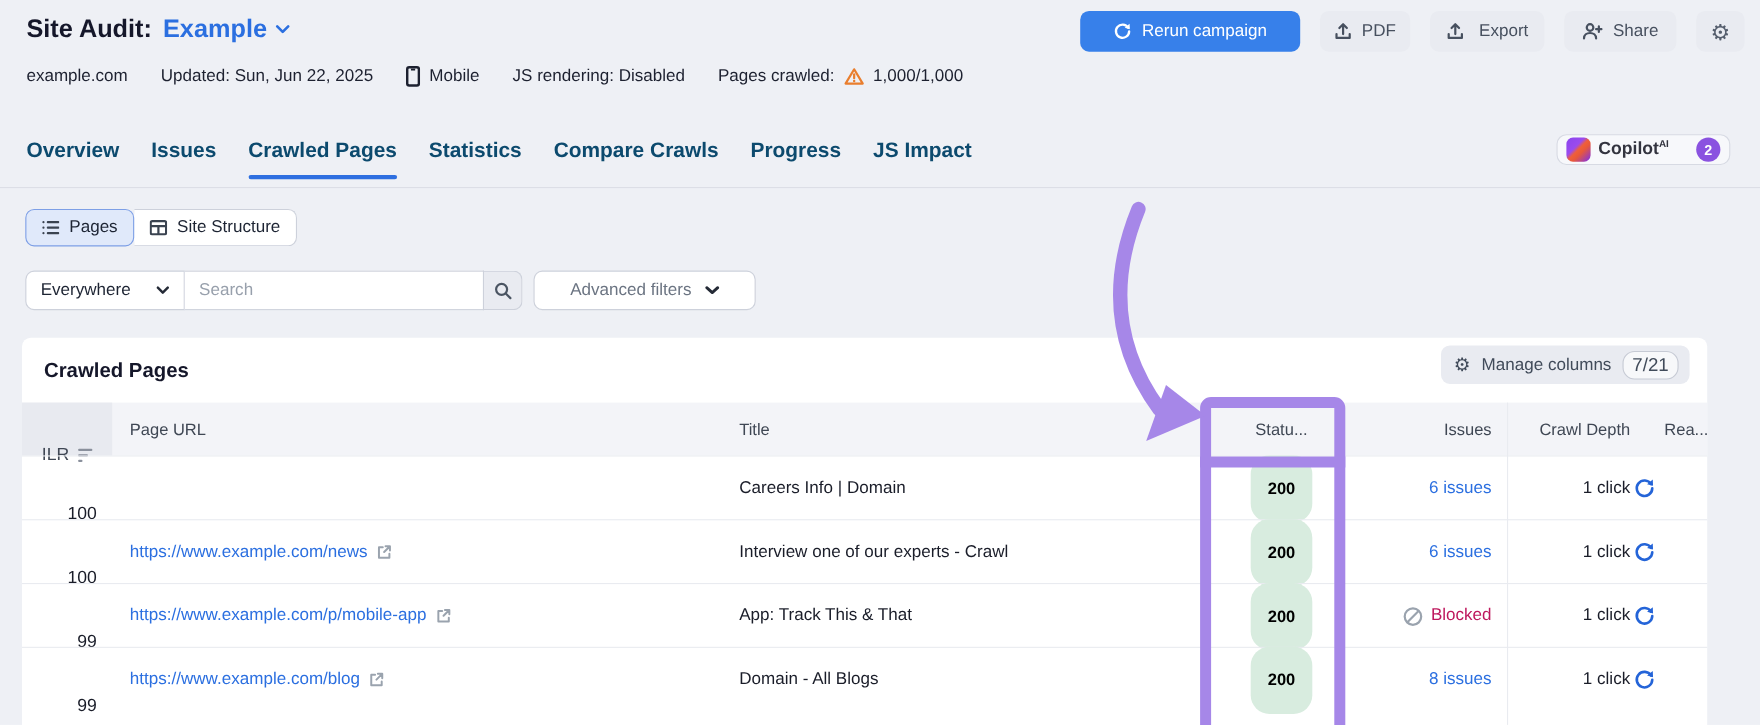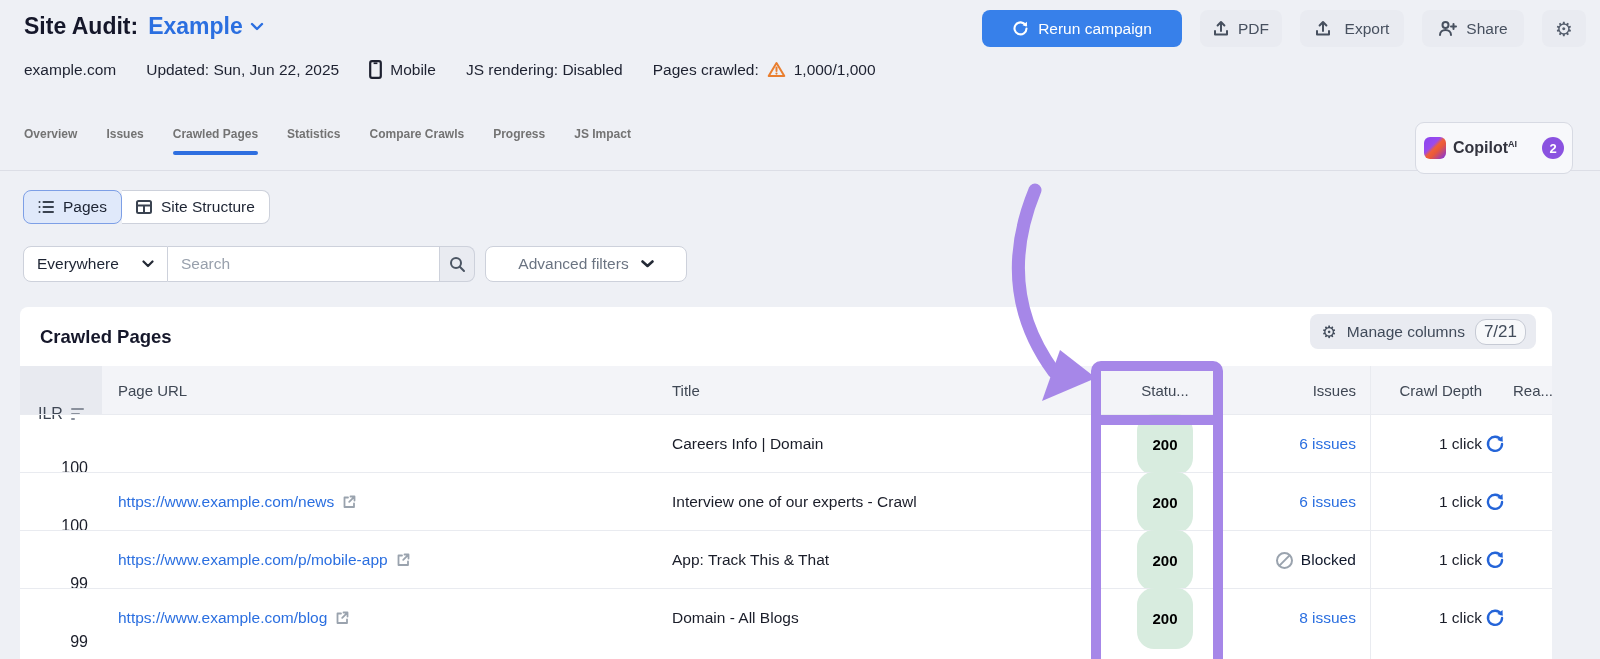--- a/index.html
+++ b/index.html
@@ -23,26 +23,26 @@
   .btn-pdf{ width:82px; } .btn-export{ width:104px;gap:14px; } .btn-share{ width:102px; }
   .btn-icononly { width:44px; padding:0; font-size:20px; color:#555e6d; }
 
   
   .meta-row { position:absolute; left:24px; top:60px; display:flex; align-items:center; gap:30px;
               font-size:15.5px; color:#1d2130; }
   .meta-item { display:flex; align-items:center; gap:8px; }
 
   
   .tabs { position:absolute; left:24px; top:127px; display:flex; gap:29px; list-style:none; }
-  .tab { font-size:12px; font-weight:600; color:#737373; padding-bottom:14px; position:relative; cursor:pointer; }
+  .tab { font-size:19px; font-weight:600; color:#0c4a6e; padding-bottom:14px; position:relative; cursor:pointer; }
   .tab.active::after { content:""; position:absolute; left:0; right:0; bottom:0; height:4px;
                        border-radius:2px; background:#2e6fe0; }
   .tabs-divider { position:absolute; left:0; top:170px; width:1600px; height:1px; background:#dcdee6; }
 
-  .copilot-btn { position:absolute; top:122px; right:27px; width:158px; height:52px;
+  .copilot-btn { position:absolute; top:122px; right:27px; width:158px; height:28px;
                  background:#f7f8fb; border:1px solid #d7dae3; border-radius:9px;
                  display:flex; align-items:center; gap:7px; padding:0 8px; cursor:pointer; }
   .copilot-logo { width:22px; height:22px; border-radius:6px;
                   background:linear-gradient(135deg,#8b45ee 0%,#9a4bee 38%,#ef5f3a 50%,#e8583a 62%,#7a2ff0 100%); }
   .copilot-label { font-size:16px; font-weight:600; color:#33343f; }
   .copilot-label sup { font-size:9px; font-weight:700; }
   .copilot-count { margin-left:auto; width:22px; height:22px; border-radius:50%; background:#8a52e0;
                    color:#fff; font-size:13px; font-weight:600; display:flex; align-items:center; justify-content:center; }
 
   
@@ -353,21 +353,21 @@
         <div class="cell c-status">
           <span class="status-pill">200</span>
         </div>
         <div class="cell c-issues">
           <span class="icon">
             <svg width="19" height="19" viewBox="0 0 19 19">
               <circle cx="9.5" cy="9.5" r="7.5" fill="none" stroke="#9aa3ae" stroke-width="2"></circle>
               <path d="M4.4 14.6 L14.6 4.4" stroke="#9aa3ae" stroke-width="2"></path>
             </svg>
           </span>
-          <span style="color:#0f172a">Blocked</span>
+          <span style="color:#be185d">Blocked</span>
         </div>
         <div class="cell c-depth">1 click</div>
         <div class="cell c-recrawl">
           <span class="icon">
             <svg width="20" height="20" viewBox="0 0 17 17">
               <path d="M13.6 5.2 A6 6 0 1 0 14.5 8.5" fill="none" stroke="#2464d8" stroke-width="2" stroke-linecap="round"></path>
               <polygon points="14.9,1.7 15.1,6.5 10.5,5.2" fill="#2464d8"></polygon>
             </svg>
           </span>
         </div>

